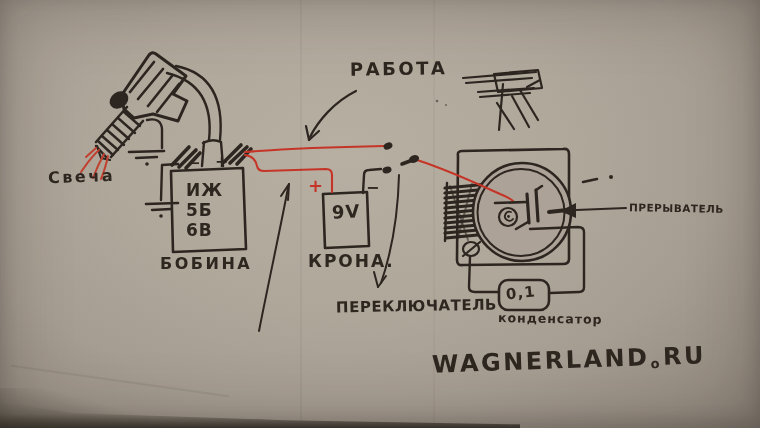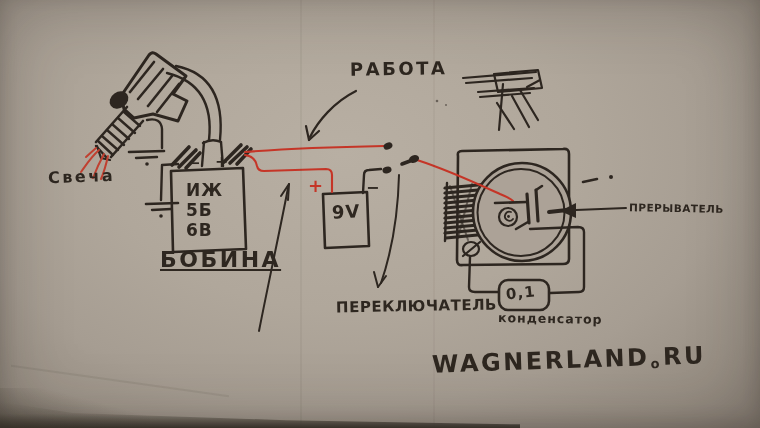--- a/index.html
+++ b/index.html
@@ -204,27 +204,28 @@
 
   <div class="label" style="left:186px;top:180px;font-size:17px;line-height:20px;letter-spacing:1px;">
     <div>ИЖ</div>
     <div>5Б</div>
     <div>6В</div>
   </div>
 
   <div class="label" style="left:188px;top:154px;font-size:15px;">−</div>
   <div class="label" style="left:215px;top:152px;font-size:16px;">+</div>
 
-  <div class="label" style="left:160px;top:247px;font-size:22px;letter-spacing:2.5px;text-decoration:underline;">БОБИНА</div>
+  <div class="label" style="left:160px;top:254px;font-size:16px;letter-spacing:2.5px;">БОБИНА</div>
 
   <div class="label" style="left:350px;top:58px;font-size:18px;letter-spacing:2.5px;transform:rotate(-1deg);">РАБОТА</div>
 
   <div class="label" style="left:308px;top:175px;font-size:18px;color:#c53527;">+</div>
   <div class="label" style="left:366px;top:178px;font-size:16px;">−</div>
   <div class="label" style="left:332px;top:201px;font-size:18px;letter-spacing:1px;transform:rotate(-3deg);">9V</div>
+  <div class="label" style="left:308px;top:251px;font-size:17px;letter-spacing:2px;">КРОНА.</div>
 
   <div class="label" style="left:336px;top:297px;font-size:15px;letter-spacing:.5px;transform:rotate(-1deg);">ПЕРЕКЛЮЧАТЕЛЬ</div>
 
 
   <div class="label" style="left:629px;top:202px;font-size:10.5px;letter-spacing:.5px;transform:rotate(1deg);">ПРЕРЫВАТЕЛЬ</div>
 
   <div class="label" style="left:506px;top:284px;font-size:15px;letter-spacing:1px;transform:rotate(-6deg);">0,1</div>
   <div class="label" style="left:498px;top:311px;font-size:12.5px;letter-spacing:1px;transform:rotate(1deg);">конденсатор</div>
 
   <div class="label" style="left:432px;top:346px;font-size:24px;letter-spacing:2.5px;transform:rotate(-2deg);">

